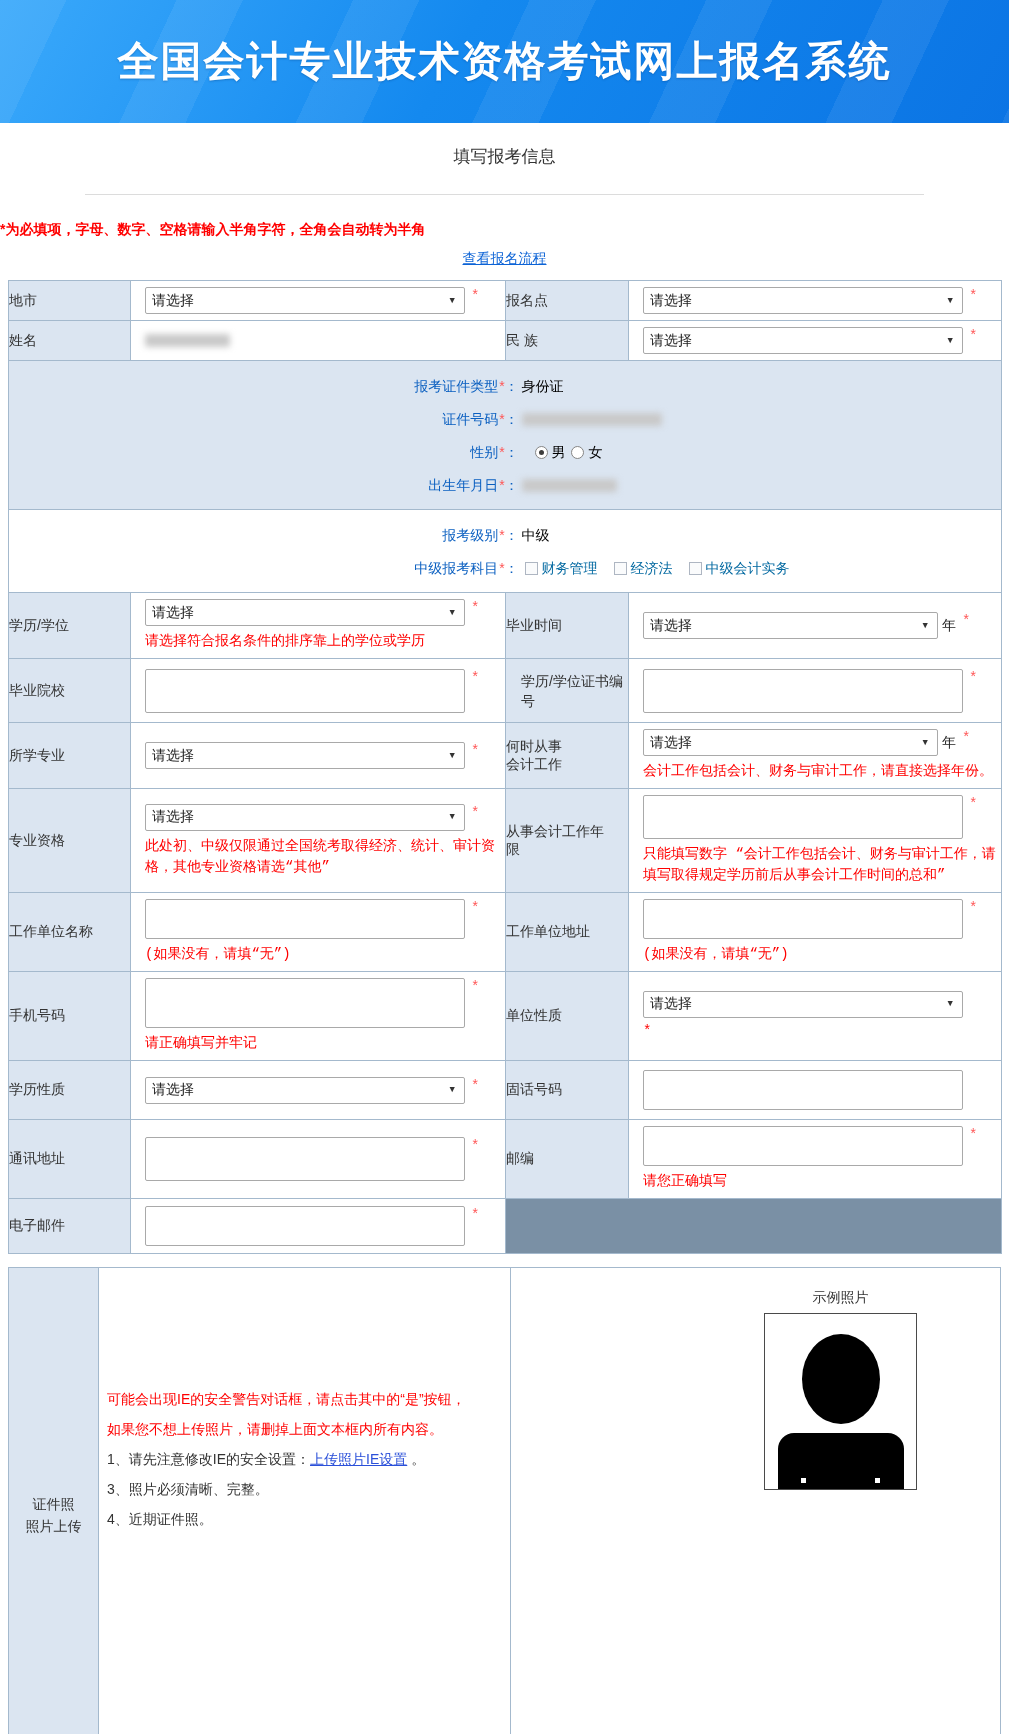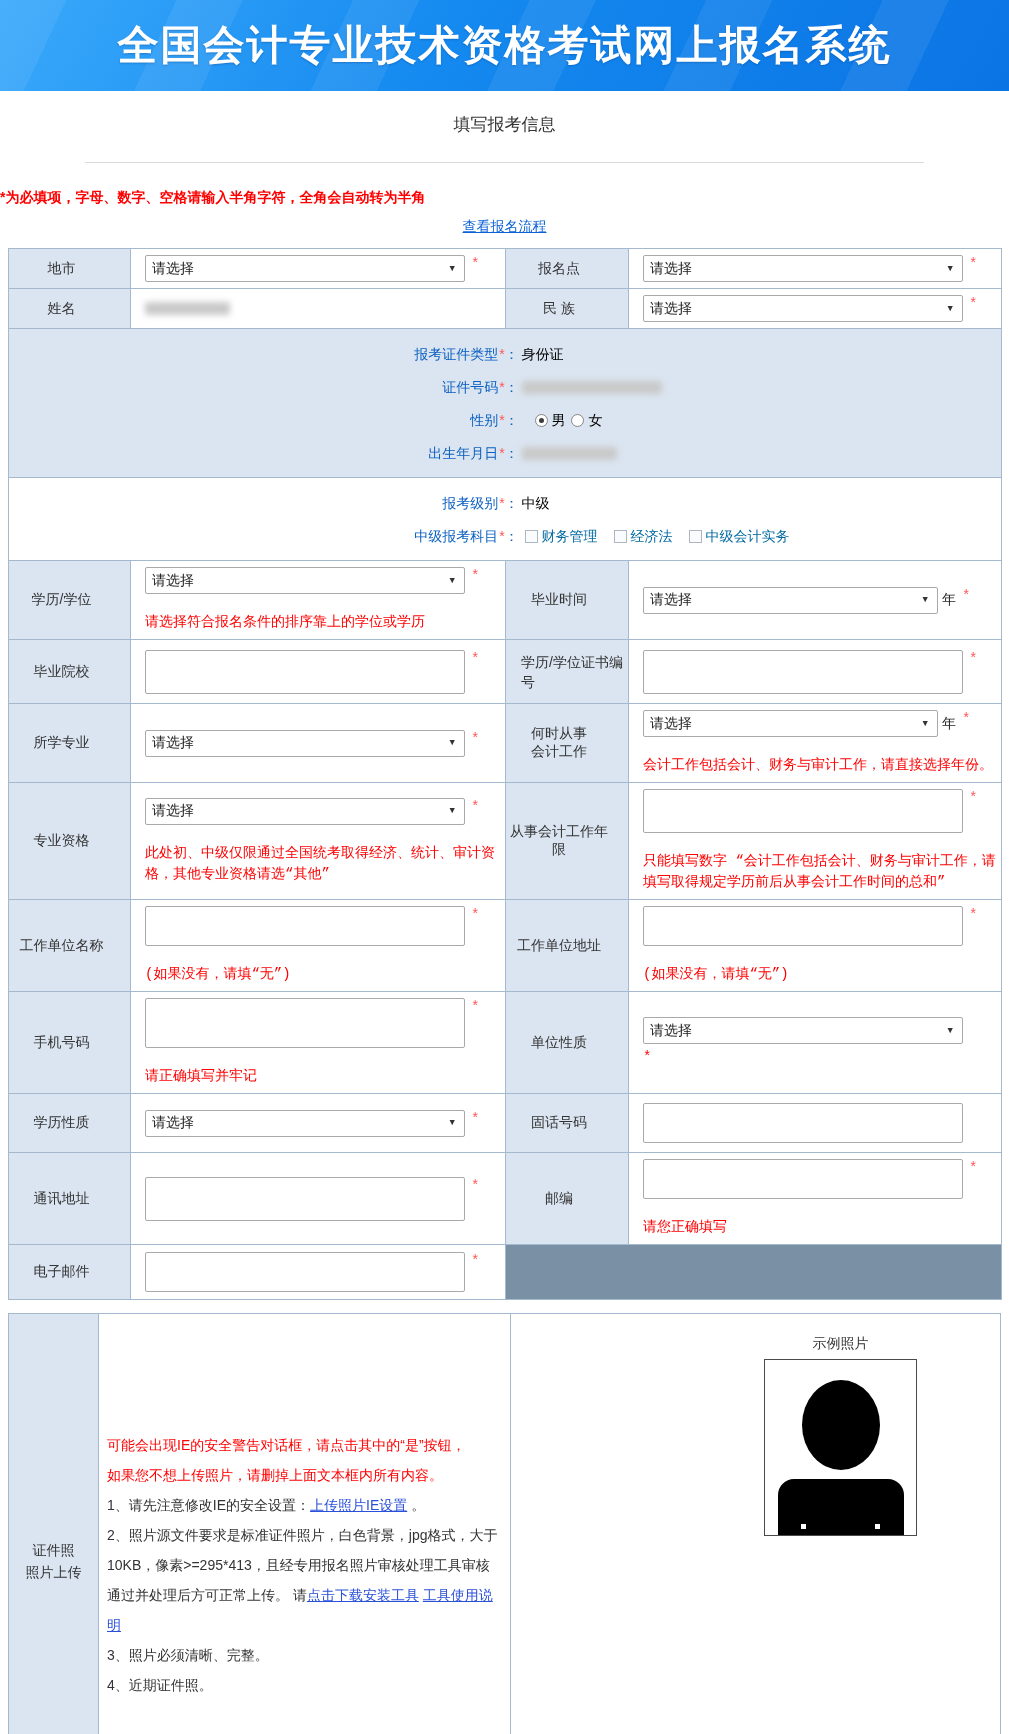--- a/index.html
+++ b/index.html
@@ -3,41 +3,41 @@
 <meta charset="utf-8">
 <style>
   * { margin:0; padding:0; box-sizing:border-box; }
   html,body { background:#fff; }
   body {
     width:1009px; font-family:"Liberation Sans","DejaVu Sans",sans-serif;
     font-size:14px; color:#333;
   }
   
   .banner{
-    height:91px; display:flex; align-items:center; justify-content:center;
+    height:123px; display:flex; align-items:center; justify-content:center;
     background:
       repeating-linear-gradient(115deg, rgba(255,255,255,.07) 0 60px, rgba(255,255,255,0) 60px 160px),
       linear-gradient(120deg,#3aa9fb 0%,#1489ef 45%,#0b74e4 100%);
   }
   .banner h1{ color:#fff; font-size:41px; font-weight:bold; letter-spacing:2px; text-shadow:0 1px 2px rgba(0,60,130,.35); }
   
   .subtitle{ text-align:center; font-size:17px; color:#333; margin-top:22px; }
   .divider{ border:none; border-top:1px solid #dcdcdc; margin:26px 85px 0 85px; }
   .required-note{ color:#f00; font-weight:bold; font-size:14px; margin-top:26px; }
   .process-link{ text-align:center; margin-top:11px; }
   a.lnk{ color:#2b50d9; text-decoration:underline; cursor:pointer; }
   a.lnk-bright{ color:#0c63d6; }
   
   table.form-table{
     border-collapse:collapse; table-layout:fixed;
     width:993px; margin:12px 8px 0 8px;
   }
   table.form-table td{ border:1px solid #a4b9cd; vertical-align:middle; }
   td.lbl{
-    background:#dbe5f1; text-align:center; padding-right:16px; color:#333;
+    background:#dbe5f1; text-align:left; padding-right:16px; color:#333;
   }
   td.lbl.left{ text-align:left; padding-left:15px; padding-right:2px; line-height:20px; }
   td.ctl{ background:#fff; padding:6px 4px 6px 14px;font-family:Liberation Mono, monospace; }
   td.sec{ background:#dbe5f1; padding:9px 12px 7px 0; }
   td.sec.white{ background:#fff; }
   td.darkcell{ background:#7a90a5; }
   
   .sel{
     display:inline-flex; align-items:center; justify-content:space-between;
     width:320px; height:27px; padding:0 9px 0 6px;
@@ -48,21 +48,21 @@
   .sel.w300{ width:295px; }
   
   .inp{
     display:inline-block; width:320px; height:44px;
     border:1px solid #a9a9a9; border-radius:2px; background:#fff;
     vertical-align:top; cursor:text;
   }
   .inp.h40{ height:40px; } .inp.h52{ height:50px; }
   .ast{ color:#f55; margin-left:6px; vertical-align:top; display:inline-block; padding-top:1px; }
   .yr{ color:#222; margin-left:4px; vertical-align:middle; }
-  .hint{ color:#f00; font-size:14px; margin-top:18px; line-height:21px; }
+  .hint{ color:#f00; font-size:14px; margin-top:5px; line-height:21px; }
   
   .cline{ display:flex; height:33px; align-items:center; }
   .cline .cl{ width:52%; text-align:right; color:#0a5fc0; }
   .cline .cl .ast{ margin-left:1px; padding-top:0; color:#f55; }
   .cline .cv{ padding-left:3px; color:#000; display:flex; align-items:center; gap:6px; }
   
   .radio{ width:13px; height:13px; border:1px solid #858585; border-radius:50%; background:#fff; display:inline-block; position:relative; vertical-align:-2px; cursor:pointer; }
   .radio.checked::after{ content:''; position:absolute; left:3px; top:3px; right:3px; bottom:3px; border-radius:50%; background:#3c3c3c; }
   .cb{ width:13px; height:13px; border:1px solid #aeb6c2; background:#fafbfc; display:inline-block; vertical-align:-2px; margin-right:4px; cursor:pointer; }
   .opt{ margin-right:10px; color:#0369a1; }
@@ -321,23 +321,20 @@
     <div>证件照</div>
     <div>照片上传</div>
   </div>
 
   <div class="photo-content">
     <div class="red">可能会出现IE的安全警告对话框，请点击其中的“是”按钮，</div>
     <div class="red">如果您不想上传照片，请删掉上面文本框内所有内容。</div>
     <div>
       <span>1、请先注意修改IE的安全设置：</span><a class="lnk">上传照片IE设置</a><span> 。</span>
     </div>
-    <div>
-      <span>2、照片源文件要求是标准证件照片，白色背景，jpg格式，大于10KB，像素&gt;=295*413，且经专用报名照片审核处理工具审核通过并处理后方可正常上传。 请</span><a class="lnk">点击下载安装工具</a> <a class="lnk">工具使用说明</a>
-    </div>
     <div>3、照片必须清晰、完整。</div>
     <div>4、近期证件照。</div>
   </div>
 
   <div class="photo-right">
     <div class="example-wrap">
       <div class="example-label">示例照片</div>
       <div class="example-photo">
         <div class="head"></div>
         <div class="body"></div>

